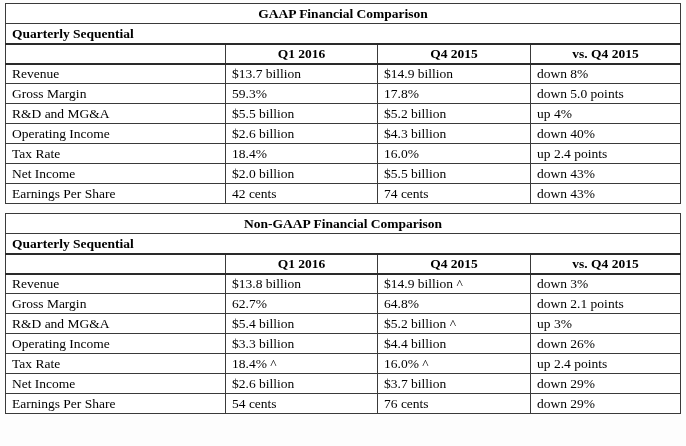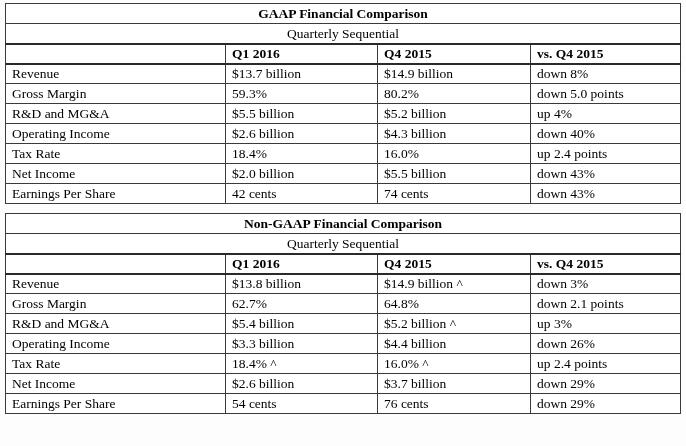--- a/index.html
+++ b/index.html
@@ -43,29 +43,29 @@
     white-space: nowrap;
     overflow: hidden;
   }
   .title-cell {
     text-align: center;
     font-weight: bold;
     font-size: 14px;
     height: 19px;
   }
   .subtitle-cell {
-    text-align: center;
-    font-weight: normal;
+    text-align: left;
+    font-weight: bold;
     font-size: 13.5px;
     height: 19px;
     border-bottom-width: 2px !important;
     border-bottom-color: #2a2a2a !important;
   }
   .colhead {
-    text-align: left;
+    text-align: center;
     font-weight: bold;
     font-size: 13.5px;
     height: 20px;
     border-bottom-width: 2px !important;
     border-bottom-color: #2a2a2a !important;
   }
   .colhead.blank {
     border-bottom-width: 2px !important;
   }
   .rowlabel {
@@ -108,21 +108,21 @@
 
       <tr>
         <td class="rowlabel">Revenue</td>
         <td class="val">$13.7 billion</td>
         <td class="val">$14.9 billion</td>
         <td class="val">down 8%</td>
       </tr>
       <tr>
         <td class="rowlabel">Gross Margin</td>
         <td class="val">59.3%</td>
-        <td class="val">80.2%</td>
+        <td class="val">17.8%</td>
         <td class="val">down 5.0 points</td>
       </tr>
       <tr>
         <td class="rowlabel">R&amp;D and MG&amp;A</td>
         <td class="val">$5.5 billion</td>
         <td class="val">$5.2 billion</td>
         <td class="val">up 4%</td>
       </tr>
       <tr>
         <td class="rowlabel">Operating Income</td>

